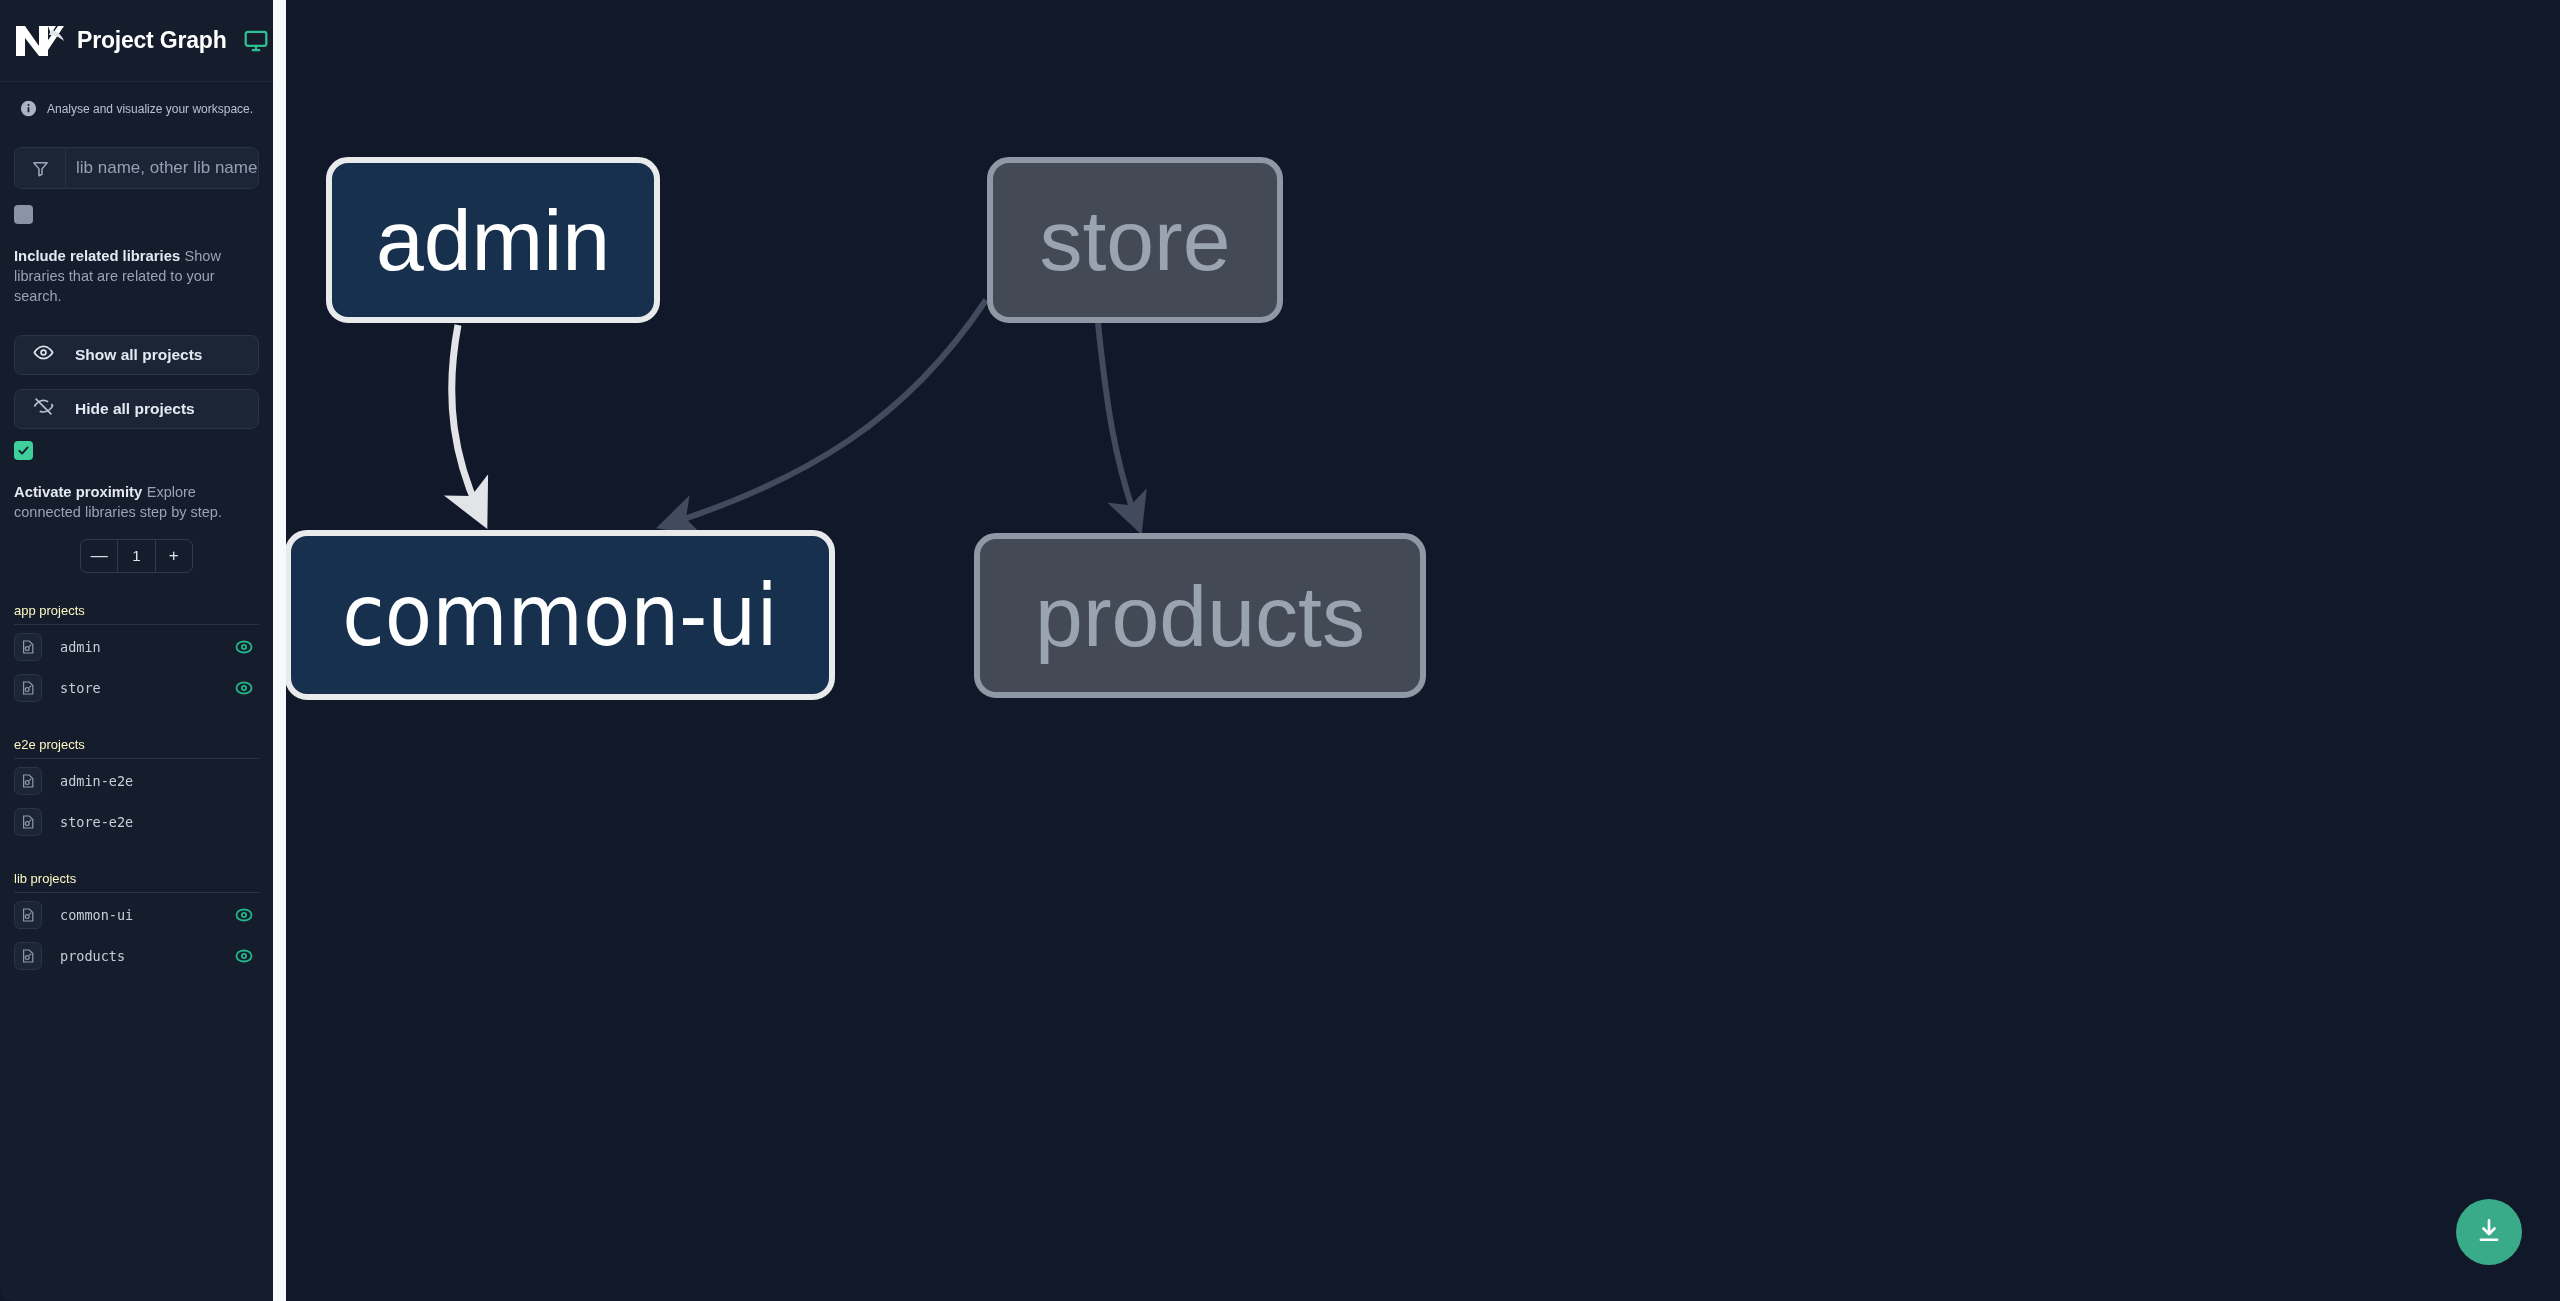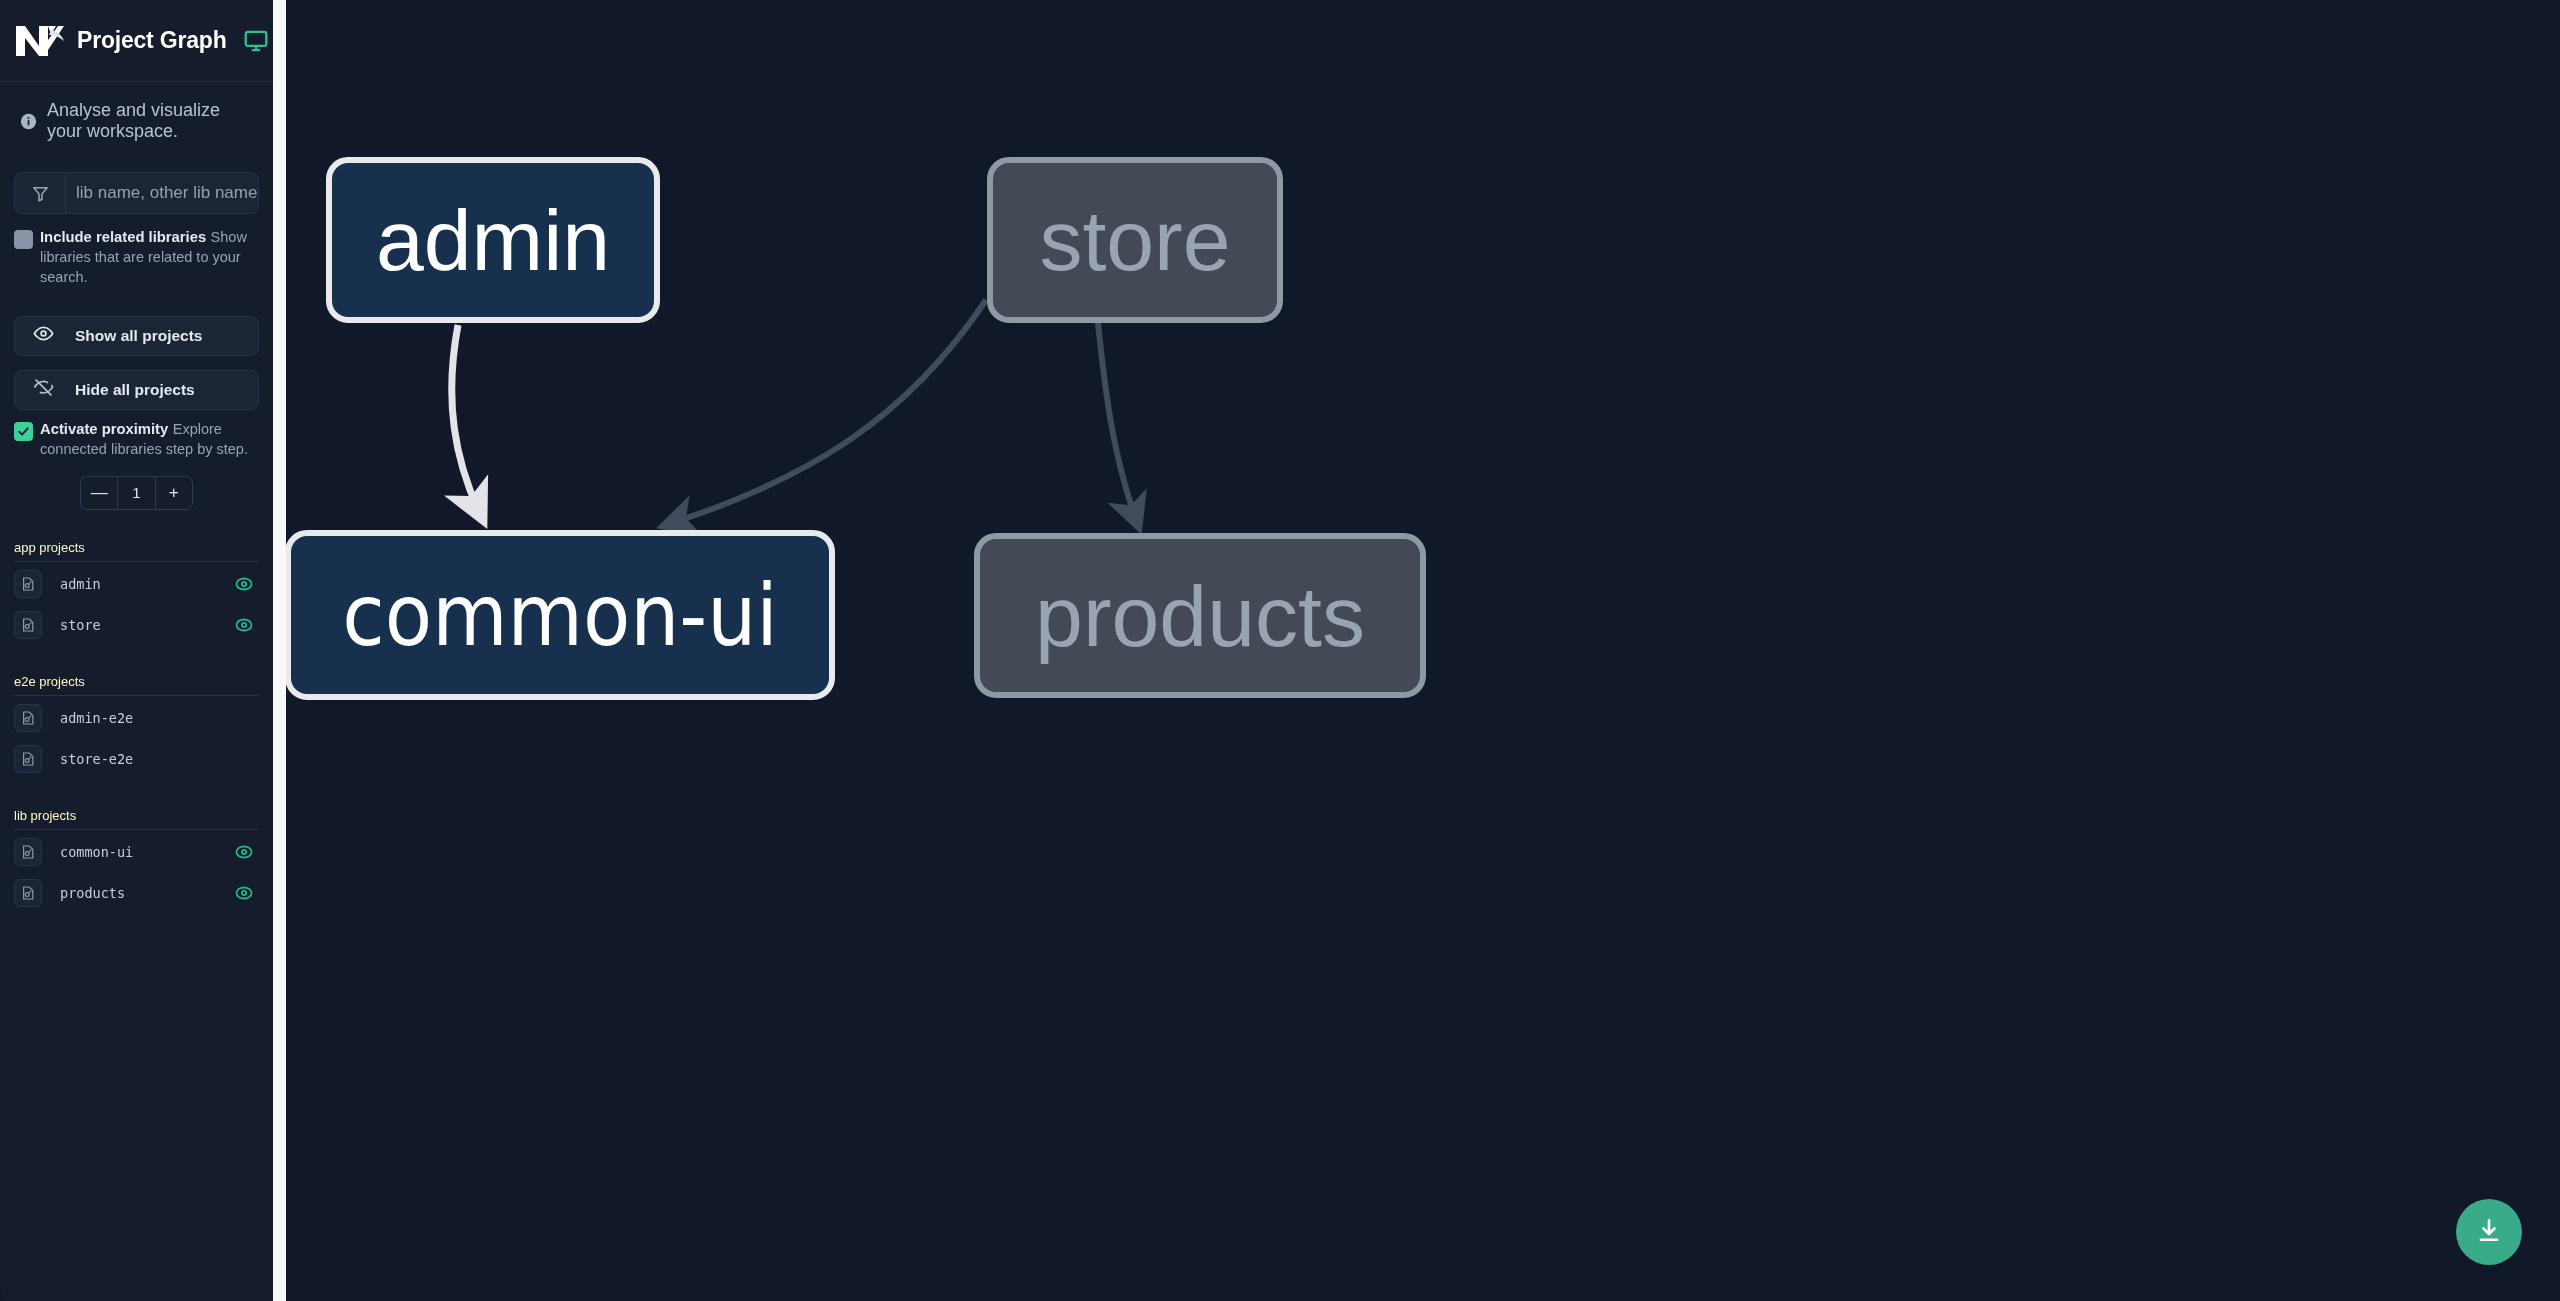--- a/index.html
+++ b/index.html
@@ -37,40 +37,40 @@
     color: #ffffff; font-size: 23px; font-weight: 700;
     letter-spacing: -0.2px; margin-left: 11px;
   }
   .monitor-icon { margin-left: 16px; width: 26px; height: 26px; display:block; }
 
   .sb-tagline {
     display: flex; align-items: center; gap: 10px;
     padding: 18px 16px 8px 20px;
   }
   .info-icon { width: 17px; height: 17px; flex:none; }
-  .sb-tagline span { color: #b9c2d0; font-size: 18px; }
+  .sb-tagline span { color: #b9c2d0; font-size: 12px; }
 
   .sb-search {
     margin: 22px 14px 0 14px; height: 42px;
     background: #1c2536; border: 1px solid #28324a;
     border-radius: 8px; display: flex; align-items: center;
   }
   .sb-search .filter-ic {
     width: 51px; height: 100%;
     display: flex; align-items: center; justify-content: center;
     border-right: 1px solid #28324a; flex: none;
   }
   .sb-search input {
     flex: 1; height: 100%; background: transparent; border: 0; outline: none;
     color: #86efac; font-size: 17px; font-family: "Liberation Sans", sans-serif;
     padding: 0 10px;
   }
   .sb-search input::placeholder { color: #93a0b4; }
 
-  .opt-row { display: flex; gap: 7px; padding: 14px 18px 0 14px; }
+  .opt-row { display: flex; gap: 23px; padding: 14px 18px 0 14px; flex-direction: column; }
   .cb {
     width: 19px; height: 19px; border-radius: 4px; flex: none; margin-top: 2px;
     display: flex; align-items: center; justify-content: center;
   }
   .cb.unchecked-grey { background: #8a94a6; }
   .cb.unchecked-white { background: #ffffff; }
   .cb.checked { background: #3ecf9b; }
   .cb.checked svg { width: 15px; height: 15px; }
   .opt-txt .opt-title { color: #e4e9f1; font-size: 14.8px; font-weight: 700; line-height: 1.35; }
   .opt-txt .opt-desc { color: #98a3b5; font-size: 14.5px; line-height: 1.37; margin-top: 1px; }

